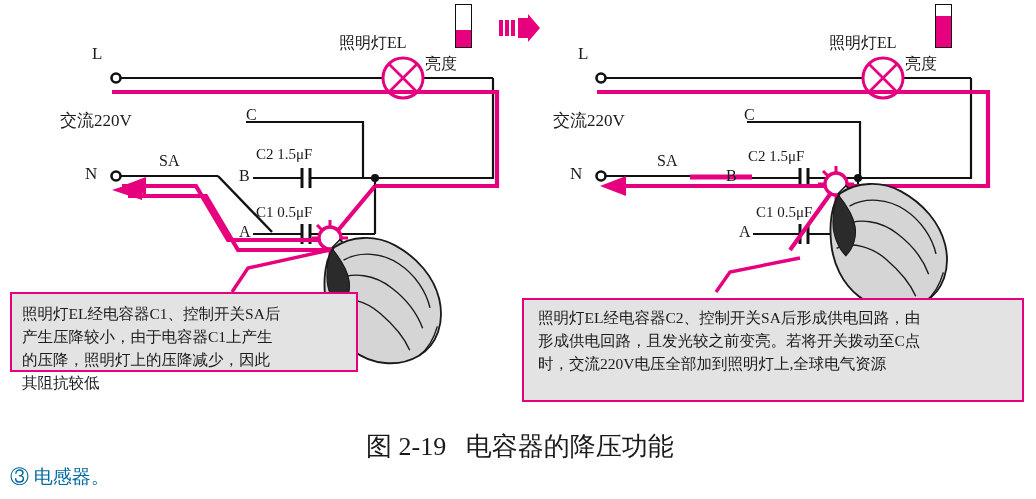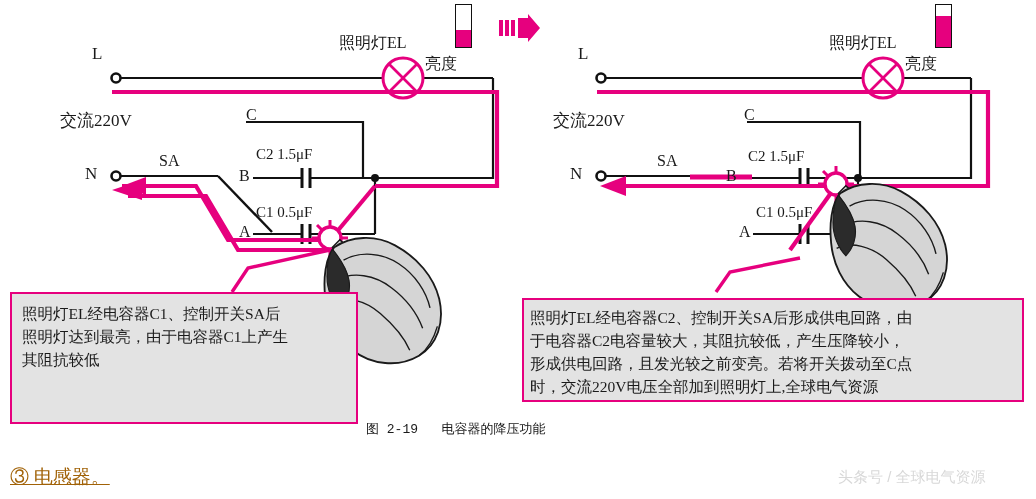--- a/index.html
+++ b/index.html
@@ -25,21 +25,21 @@
     font-family:"Liberation Serif","DejaVu Serif",serif;
   }
   .callout .line{white-space:pre;}
 
   .bright-meter{position:absolute;box-sizing:border-box;border:1.6px solid #111;background:#fff;}
   .bright-fill{position:absolute;left:0;bottom:0;width:100%;background:#e6007e;}
 
   .caption{position:absolute;white-space:pre;color:#1a1a1a;}
   .watermark{position:absolute;white-space:pre;color:#d8d8d8;
     font-family:"Liberation Sans","DejaVu Sans",sans-serif;}
-  .bodytext{position:absolute;white-space:pre;color:#a16207;text-decoration:underline;}
+  .bodytext{position:absolute;white-space:pre;color:#0369a1;}
 </style>
 </head>
 <body>
 
 <div class="root">
 
   <svg class="diagram" viewBox="0 0 1036 499">
     <defs>
       <g id="handGlyph">
 
@@ -220,30 +220,29 @@
   <div class="txt lbl-serif" style="left:744px;top:106px;font-size:16px;">C</div>
   <div class="txt lbl-serif" style="left:726px;top:167px;font-size:16px;">B</div>
   <div class="txt lbl-serif" style="left:739px;top:223px;font-size:16px;">A</div>
   <div class="txt lbl-serif" style="left:748px;top:148px;font-size:15px;">C2 1.5μF</div>
   <div class="txt lbl-serif" style="left:756px;top:204px;font-size:15px;">C1 0.5μF</div>
 
   <div class="bright-meter" style="left:935px;top:4px;width:17px;height:44px;">
     <div class="bright-fill" id="fill-right" style="height: 75%;"></div>
   </div>
 
-  <div class="callout" style="left:10px;top:292px;width:348px;height:132px;padding:8px 10px;font-size:15.5px;line-height:23px;">
+  <div class="callout" style="left:10px;top:292px;width:348px;height:80px;padding:8px 10px;font-size:15.5px;line-height:23px;">
     <div class="line">照明灯EL经电容器C1、控制开关SA后</div>
-    <div class="line">照明灯达到最亮，由于电容器C1上产生</div>
+    <div class="line">产生压降较小，由于电容器C1上产生</div>
+    <div class="line">的压降，照明灯上的压降减少，因此</div>
     <div class="line">其阻抗较低</div>
   </div>
 
-  <div class="callout" style="left:522px;top:298px;width:502px;height:104px;padding:6px 6px;font-size:15.5px;line-height:23px;">
+  <div class="callout" style="left:522px;top:298px;width:502px;height:104px;padding:6px 14px;font-size:15.5px;line-height:23px;">
     <div class="line">照明灯EL经电容器C2、控制开关SA后形成供电回路，由</div>
-    <div class="line">于电容器C2电容量较大，其阻抗较低，产生压降较小，</div>
     <div class="line">形成供电回路，且发光较之前变亮。若将开关拨动至C点</div>
     <div class="line">时，交流220V电压全部加到照明灯上,全球电气资源</div>
   </div>
 
-  <div class="caption" style="left:366px;top:420px;font-size:13px;font-family:Liberation Mono, monospace;">图 2-19   电容器的降压功能</div>
+  <div class="caption" style="left:366px;top:429px;font-size:26px;">图 2-19   电容器的降压功能</div>
   <div class="bodytext" style="left:10px;top:464px;font-size:19px;">③ 电感器。</div>
-  <div class="watermark" style="left:838px;top:468px;font-size:15px;">头条号 / 全球电气资源</div>
 
 </div>
 
 </body></html>

